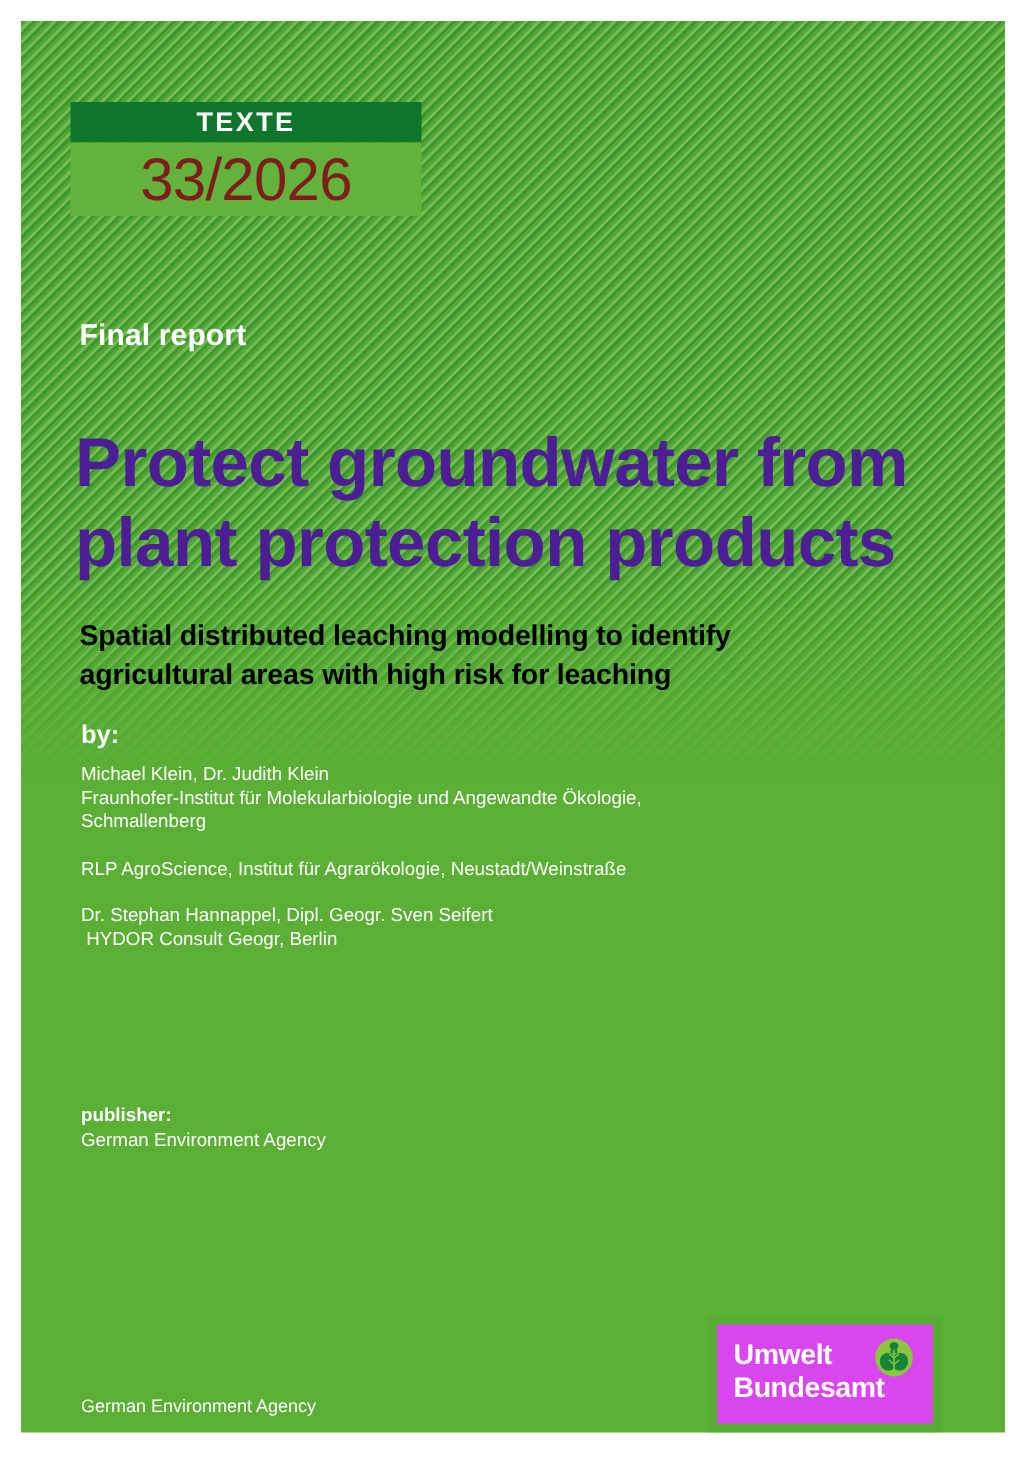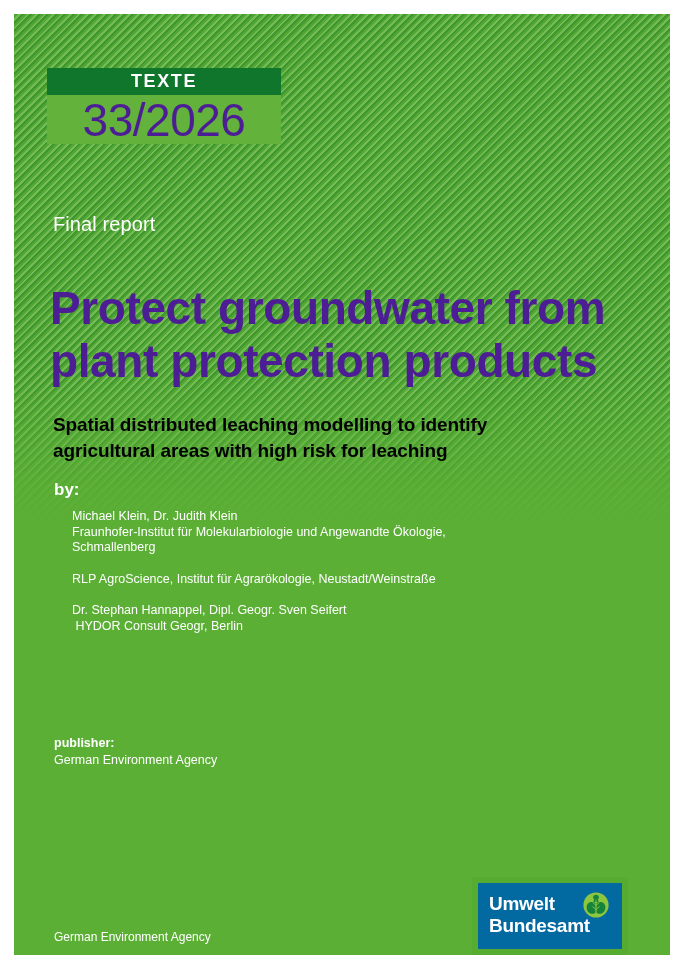--- a/index.html
+++ b/index.html
@@ -85,36 +85,36 @@
     font-weight: bold;
     letter-spacing: 1.6px;
   }
   #issue-badge-body {
     background: #62B23C;
     height: 49px;
     text-align: center;
   }
   #issue-number {
     display: block;
-    color: #4c1d95;
-    font-size: 46px;
+    color: #7f1d1d;
+    font-size: 40px;
     font-weight: normal;
     line-height: 48px;
     letter-spacing: -0.5px;
     padding-top: 1px;
   }
 
   
   #report-kind {
     position: absolute;
     left: 39px;
     top: 199px;
     color: #ffffff;
     font-size: 20px;
-    font-weight: normal;
+    font-weight: bold;
     letter-spacing: 0.1px;
   }
 
   #cover-title {
     position: absolute;
     left: 36px;
     top: 237px;
     width: 560px;
     color: #4c1d95;
     font-size: 46px;
@@ -147,21 +147,21 @@
     font-size: 17px;
     font-weight: bold;
     margin-bottom: 9px;
   }
   .author-group {
     font-size: 12.5px;
     line-height: 15.5px;
     margin-bottom: 16px;
   }
   .author-group:last-child { margin-bottom: 0; }
-  .author-line { display: block; white-space: pre; margin-left: 18px; }
+  .author-line { display: block; white-space: pre; }
 
   
   #publisher-block {
     position: absolute;
     left: 40px;
     top: 721px;
     color: #ffffff;
   }
   #publisher-label {
     font-size: 12.5px;
@@ -191,21 +191,21 @@
     width: 156px;
     height: 78px;
     background: #56AB31;
     padding: 6px;
     box-sizing: border-box;
   }
   #uba-logo-inner {
     position: relative;
     width: 100%;
     height: 100%;
-    background: #0369a1;
+    background: #d946ef;
   }
   #uba-logo-text {
     position: absolute;
     left: 11px;
     top: 10px;
     color: #ffffff;
     font-size: 19px;
     font-weight: bold;
     line-height: 22px;
     letter-spacing: -0.3px;

